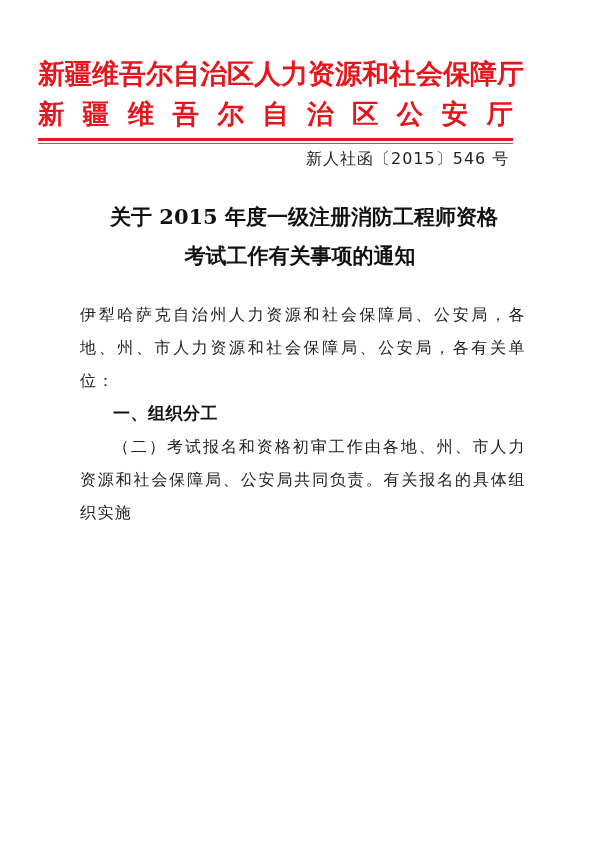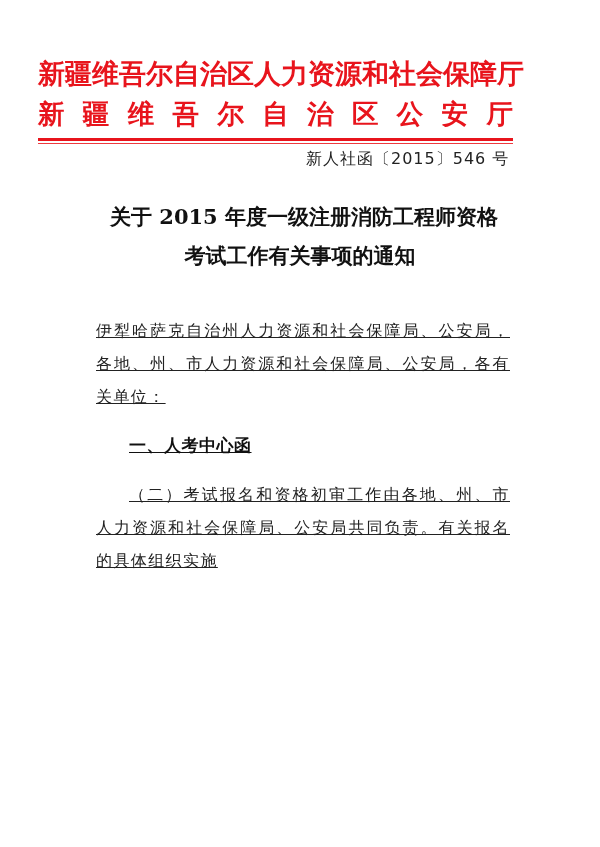--- a/index.html
+++ b/index.html
@@ -32,21 +32,21 @@
     font-weight: bold; font-size: 21px; color: #111;
     font-family: "DejaVu Serif", serif;
   }
   .title1 { top: 203px; left: 4px; }
   .title2 { top: 234px; margin-top: 8px; }
   .body {
     position: absolute; left: 80px; width: 446px; top: 298px;
     font-size: 16px; line-height: 33px; color: #222;
     font-family: "DejaVu Sans", sans-serif;
   }
-  .body p { margin: 16px; text-align: justify; letter-spacing: 1.4px; text-decoration: underline; }
+  .body p { margin: 0; text-align: justify; letter-spacing: 1.4px; }
   .indent { text-indent: 33px; }
   .sec {
     font-weight: bold; font-size: 17px; text-indent: 33px;
     color: #111; letter-spacing: 0.5px !important;
   }
 </style>
 </head>
 <body>
 
 <div class="page">
@@ -69,17 +69,17 @@
   <div class="rule-thick"></div>
   <div class="rule-thin"></div>
 
   <div class="docno">新人社函〔2015〕546 号</div>
 
   <div class="title title1">关于 2015 年度一级注册消防工程师资格</div>
   <div class="title title2">考试工作有关事项的通知</div>
 
   <div class="body">
     <p>伊犁哈萨克自治州人力资源和社会保障局、公安局，各地、州、市人力资源和社会保障局、公安局，各有关单位：</p>
-    <p class="sec">一、人考中心函</p>
+    <p class="sec">一、组织分工</p>
     <p class="indent">（二）考试报名和资格初审工作由各地、州、市人力资源和社会保障局、公安局共同负责。有关报名的具体组织实施</p>
   </div>
 
 </div>
 
 </body></html>

